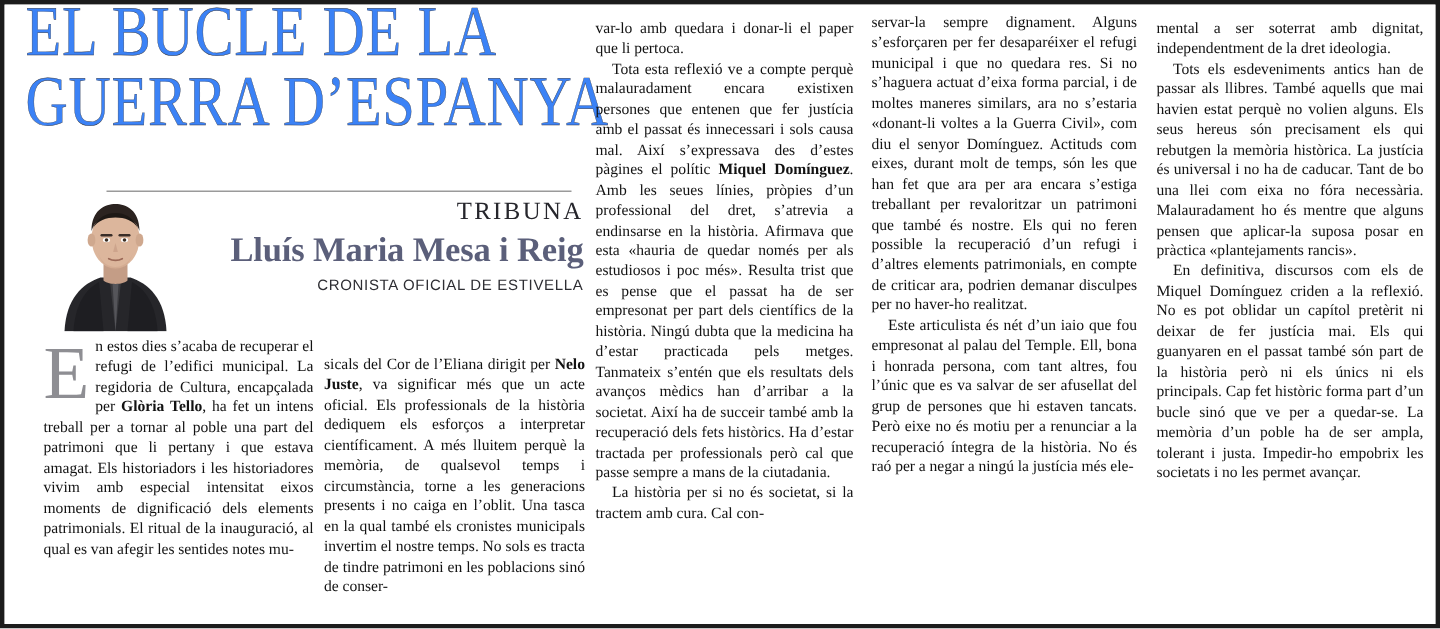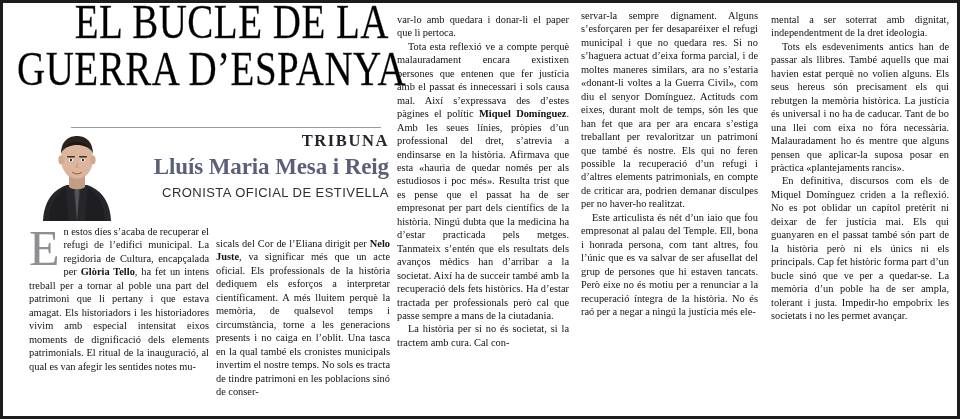--- a/index.html
+++ b/index.html
@@ -23,23 +23,23 @@
     height: 413px;
     background: #ffffff;
   }
 
   
   .masthead {
     position: absolute;
     left: 14px;
     top: 4px;
     width: 372px;
-    text-align: right;
-    font-family: "Liberation Serif", "DejaVu Serif", serif;
-    color: #000000;
+    text-align: left;
+    font-family: "Liberation Serif", "DejaVu Serif", serif;
+    color: #3b82f6;
     line-height: 0.97;
     letter-spacing: 0.5px;
   }
   .masthead .hl-line {
     display: block;
     font-size: 40px;
     font-weight: 400;
     white-space: nowrap;
     transform: scaleY(1.22);
     transform-origin: right bottom;
@@ -62,34 +62,34 @@
     right: 568px;
     top: 128px;
     width: 270px;
     text-align: right;
     font-family: "Liberation Serif", "DejaVu Serif", serif;
   }
   .byline .tribuna {
     font-size: 16.5px;
     letter-spacing: 1.6px;
     color: #26262c;
-    font-weight: 700;
+    font-weight: 400;
     line-height: 1.25;
   }
   .byline .author {
     font-size: 23px;
     font-weight: 700;
     color: #5b5f7a;
     letter-spacing: -0.1px;
     line-height: 1.22;
     margin-top: 1px;
   }
   .byline .role {
     font-family: "Liberation Sans", "DejaVu Sans", sans-serif;
-    font-size: 13px;
+    font-size: 10px;
     letter-spacing: 0.45px;
     color: #2e2e33;
     margin-top: 4px;
     line-height: 1.2;
   }
 
   
   .portrait {
     position: absolute;
     left: 26px;

